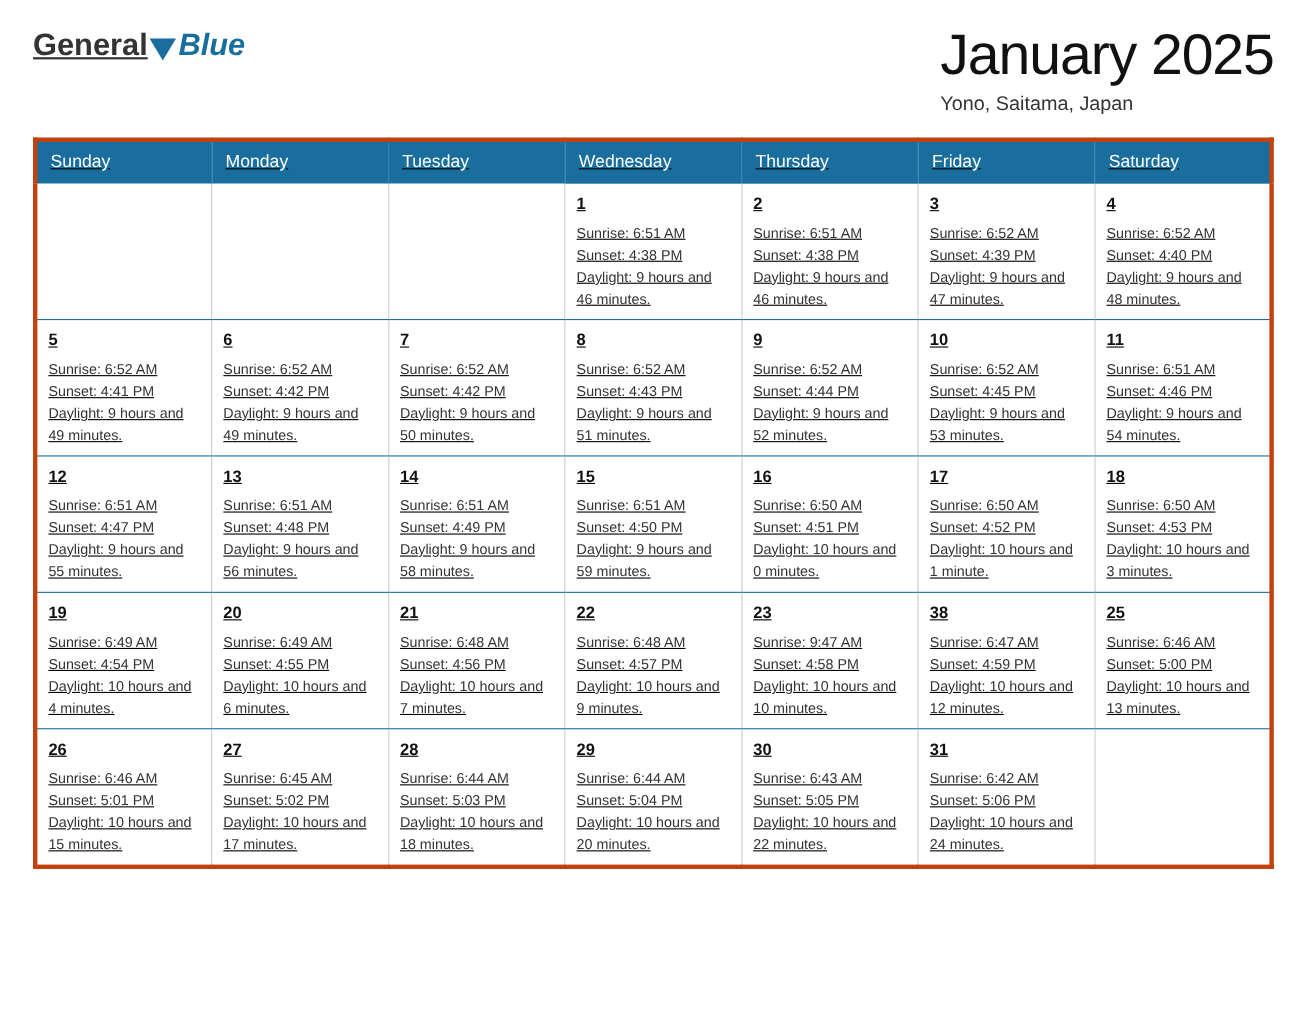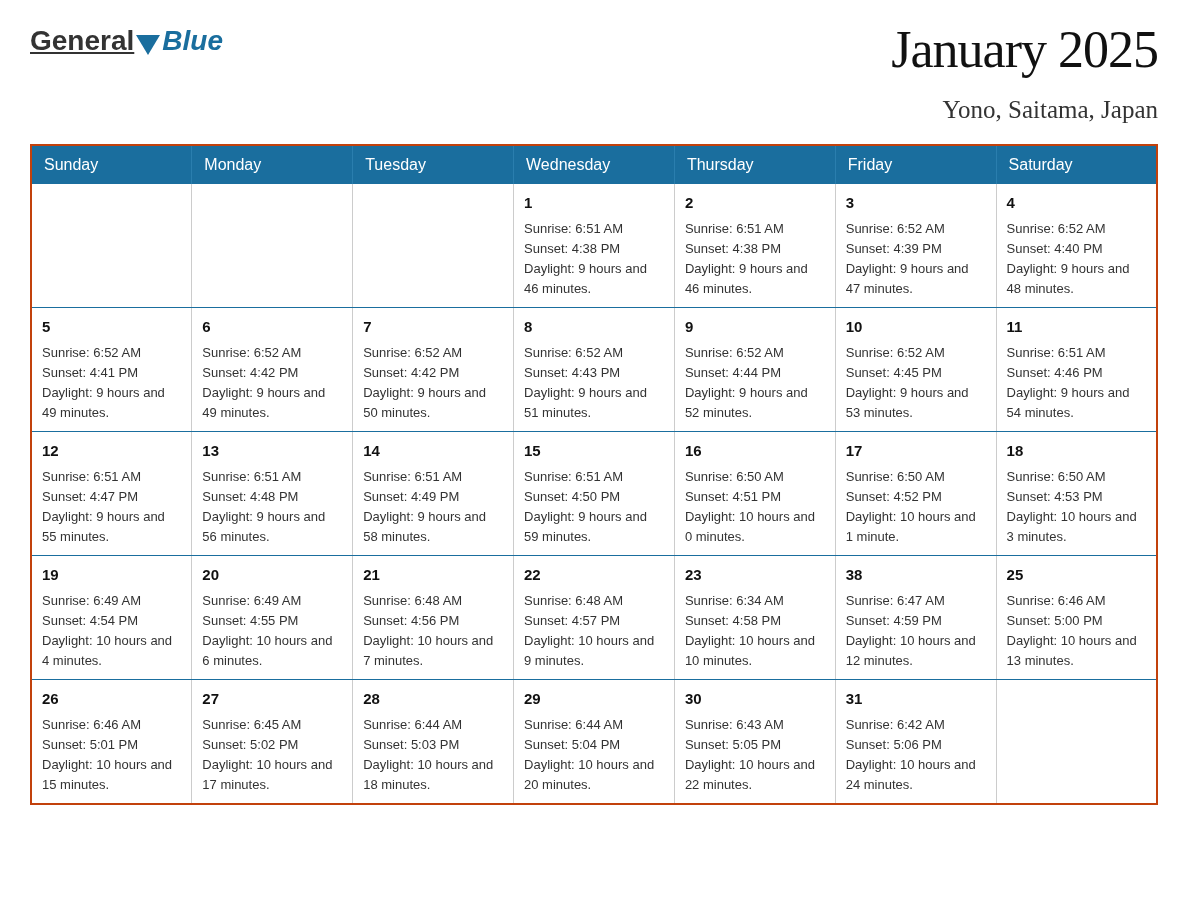--- a/index.html
+++ b/index.html
@@ -37,38 +37,38 @@
       position: relative;
       top: 4px;
     }
     .logo-blue {
       font-size: 28px;
       font-weight: bold;
       color: #1a6e9e;
       font-style: italic;
     }
     .title-section {
-      text-align: right;
-      font-family: Liberation Serif, serif;
+      text-align: left;
     }
     .month-title {
       font-size: 52px;
       font-weight: normal;
       color: #111;
       letter-spacing: -1px;
     }
     .location {
-      font-size: 25px;
+      font-size: 18px;
       color: #333;
-      margin-top: 17px;
+      margin-top: 4px;
     }
     .calendar {
       width: 100%;
       border-collapse: collapse;
-      border: 2px solid #c2410c;
+      border: 4px solid #c2410c;
+      text-decoration: underline;
     }
     .calendar thead tr th {
       background-color: #1a6e9e;
       color: #fff;
       font-size: 16px;
       font-weight: normal;
       padding: 10px 12px;
       text-align: left;
       border-right: 1px solid #2a7eae;
     }
@@ -273,21 +273,21 @@
 Daylight: 10 hours and 7 minutes.</div>
         </td>
         <td>
           <span class="day-number">22</span>
           <div class="day-info">Sunrise: 6:48 AM
 Sunset: 4:57 PM
 Daylight: 10 hours and 9 minutes.</div>
         </td>
         <td>
           <span class="day-number">23</span>
-          <div class="day-info">Sunrise: 6:34 AM
+          <div class="day-info">Sunrise: 9:47 AM
 Sunset: 4:58 PM
 Daylight: 10 hours and 10 minutes.</div>
         </td>
         <td>
           <span class="day-number">38</span>
           <div class="day-info">Sunrise: 6:47 AM
 Sunset: 4:59 PM
 Daylight: 10 hours and 12 minutes.</div>
         </td>
         <td>

